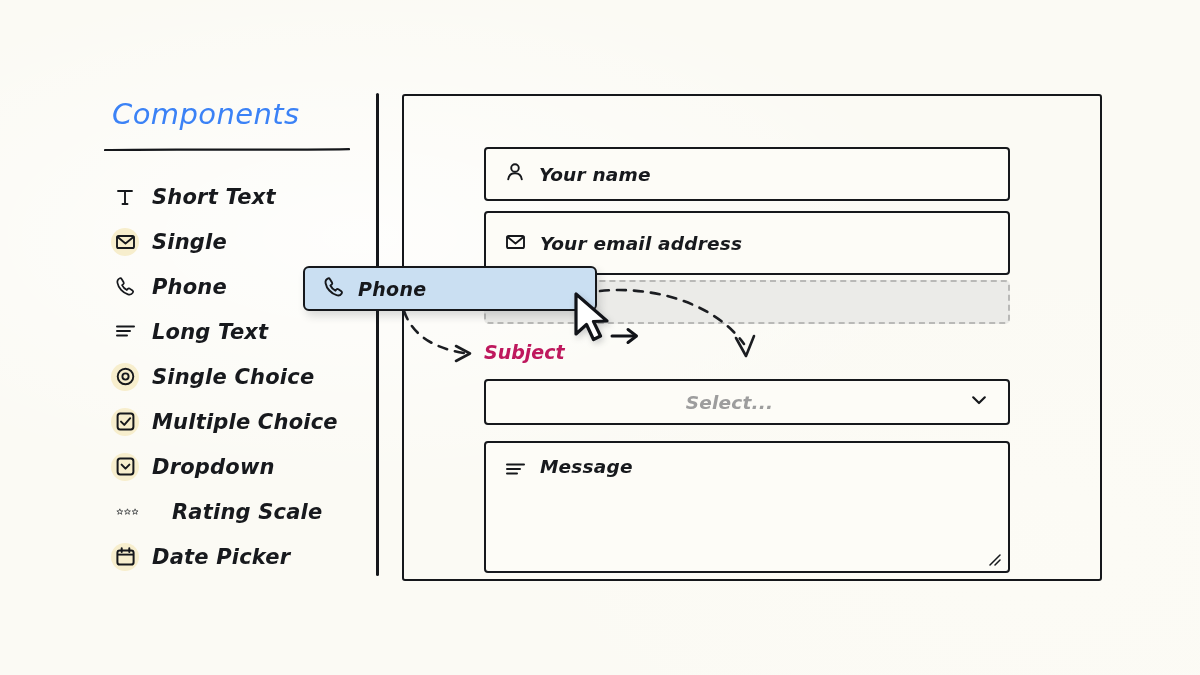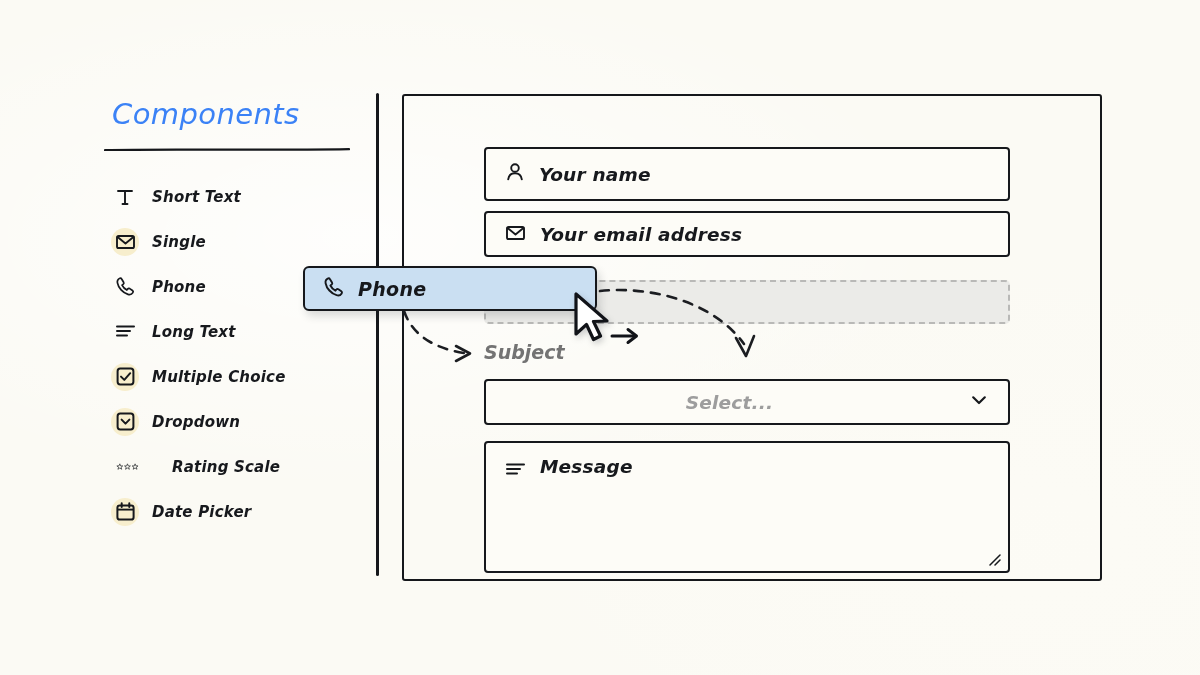--- a/index.html
+++ b/index.html
@@ -78,21 +78,21 @@
     position: absolute;
     left: 1px; top: 1px; right: 1px; bottom: 1px;
     border-radius: 50%;
     background: #f7eecd;
   }
   .comp-icon svg { position: relative; z-index: 1; display: block; }
   .comp-label {
     font-family: "DejaVu Sans", sans-serif;
     font-style: italic;
     font-weight: 700;
-    font-size: 15px;
+    font-size: 21px;
     color: #17191d;
     letter-spacing: 0.2px;
     white-space: nowrap;
   }
 
   
   .divider {
     position: absolute;
     left: 376px;
     top: 93px;
@@ -130,21 +130,21 @@
     font-family: "DejaVu Sans", sans-serif;
     font-style: italic;
     font-weight: 700;
     font-size: 18.5px;
     color: #17191d;
     letter-spacing: 0.2px;
   }
   .field-text.muted { color: #9d9d9d; font-weight: 600; }
 
   #field-name   { top: 51px;  width: 526px; height: 54px; }
-  #field-email  { top: 115px; width: 526px; height: 46px; }
+  #field-email  { top: 115px; width: 526px; height: 64px; }
 
   
   .drop-zone {
     position: absolute;
     left: 80px;
     top: 184px;
     width: 526px;
     height: 44px;
     border: 2px dashed #b9b9b7;
     border-radius: 5px;
@@ -153,21 +153,21 @@
   }
 
   .field-label {
     position: absolute;
     left: 80px;
     top: 245px;
     font-family: "DejaVu Sans", sans-serif;
     font-style: italic;
     font-weight: 700;
     font-size: 19px;
-    color: #737373;
+    color: #be185d;
   }
 
   #field-select {
     top: 283px;
     width: 526px;
     height: 46px;
     justify-content: space-between;
     padding: 0 18px;
     text-align: center;
   }
@@ -286,20 +286,29 @@
 
       <div class="comp-item">
         <span class="comp-icon">
           <svg width="23" height="23" viewBox="0 0 23 23">
             <path d="M3 6.5 H20 M3 11 H16 M3 15.5 H13" stroke="#16181c" stroke-width="2" fill="none" stroke-linecap="round"></path>
           </svg>
         </span>
         <span class="comp-label">Long Text</span>
       </div>
 
+      <div class="comp-item">
+        <span class="comp-icon tinted">
+          <svg width="23" height="23" viewBox="0 0 23 23">
+            <circle cx="11.5" cy="11.5" r="7.8" stroke="#16181c" stroke-width="1.9" fill="none"></circle>
+            <circle cx="11.5" cy="11.5" r="3.1" stroke="#16181c" stroke-width="1.9" fill="none"></circle>
+          </svg>
+        </span>
+        <span class="comp-label">Single Choice</span>
+      </div>
 
       <div class="comp-item">
         <span class="comp-icon tinted">
           <svg width="23" height="23" viewBox="0 0 23 23">
             <rect x="3.6" y="3.6" width="15.8" height="15.8" rx="2.6" stroke="#16181c" stroke-width="2" fill="none"></rect>
             <path d="M7 11.6 L10.3 14.9 L16.2 8.2" stroke="#16181c" stroke-width="2" fill="none" stroke-linecap="round" stroke-linejoin="round"></path>
           </svg>
         </span>
         <span class="comp-label">Multiple Choice</span>
       </div>

